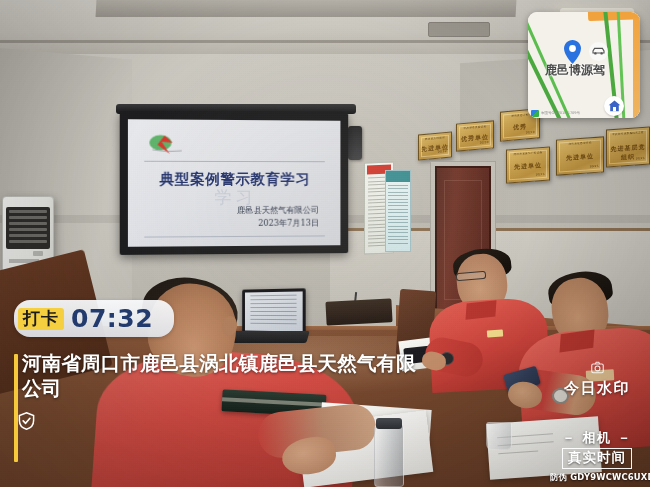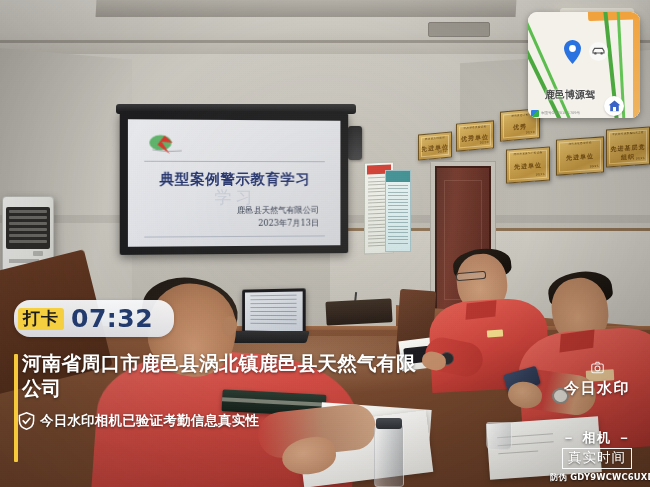--- a/index.html
+++ b/index.html
@@ -510,24 +510,23 @@
   }
   .road-d {
     position: absolute; left: 95px; bottom: -14px; width: 3px; height: 128px;
     background: #63c455; transform: rotate(-3deg); transform-origin: bottom;
   }
   .map-pin {
     position: absolute; left: 36px; top: 28px; width: 17px; height: 24px;
   }
   .map-label {
     position: absolute; left: 17px; top: 50px; width: 92px;
-    font-size: 10px; color: #4a4a4a; font-weight: 600;
+    font-size: 12px; color: #4a4a4a; font-weight: 600;
     white-space: nowrap; overflow: hidden;
     text-shadow: 0 0 2px rgba(255,255,255,0.95), 0 0 3px rgba(255,255,255,0.9);
-    margin-top: 26px;
   }
   .map-poi-car {
     position: absolute; left: 61px; top: 30px; width: 19px; height: 19px;
     background: rgba(250,250,250,0.9); border-radius: 50%;
     display: flex; align-items: center; justify-content: center;
   }
   .map-poi-home {
     position: absolute; left: 76px; top: 84px; width: 20px; height: 20px;
     background: #ffffff; border-radius: 50%;
     display: flex; align-items: center; justify-content: center;
@@ -608,21 +607,21 @@
   .brand-l1 {
     font-size: 15px; font-weight: 700; letter-spacing: 1.5px;
     text-shadow: 0 1px 3px rgba(0,0,0,0.6); line-height: 1.15;
   }
   .brand-l2 {
     font-size: 13px; font-weight: 700; letter-spacing: 1.5px;
     text-shadow: 0 1px 3px rgba(0,0,0,0.6); line-height: 1.3; margin-top: 32px;
   }
   .brand-l3 {
     display: inline-block; margin-top: 2px;
-    font-size: 13.5px; font-weight: 400; letter-spacing: 1px;
+    font-size: 13.5px; font-weight: 700; letter-spacing: 1px;
     border: 1.4px solid rgba(255,255,255,0.95);
     padding: 1px 5px 2px; line-height: 1.15;
     text-shadow: 0 1px 2px rgba(0,0,0,0.5);
   }
   .brand-code {
     margin-top: 3px;
     font-size: 8.4px; font-weight: 600; letter-spacing: 0.2px;
     text-shadow: 0 1px 2px rgba(0,0,0,0.65);
     white-space: nowrap;
   }
@@ -880,21 +879,20 @@
   </div>
 
   <div class="wm">
     <div class="wm-bar"></div>
     <div class="wm-addr">河南省周口市鹿邑县涡北镇鹿邑县天然气有限公司</div>
     <div class="wm-verify">
       <svg width="17" height="18" viewBox="0 0 17 18">
         <path d="M8.5 0.8 L15.6 3.6 L15.6 8.6 C15.6 13 12.6 16.2 8.5 17.2 C4.4 16.2 1.4 13 1.4 8.6 L1.4 3.6 Z" fill="none" stroke="#ffffff" stroke-width="1.5"></path>
         <path d="M5.2 8.9 L7.6 11.3 L11.9 6.3" fill="none" stroke="#ffffff" stroke-width="1.7" stroke-linecap="round" stroke-linejoin="round"></path>
       </svg>
-      <span>今日水印相机已验证考勤信息真实性</span>
     </div>
   </div>
 
   <div class="brand">
     <svg class="brand-mark" viewBox="0 0 14 14">
       <rect x="0.8" y="3.2" width="12.4" height="9.4" rx="1.6" fill="none" stroke="#ffffff" stroke-width="1.2"></rect>
       <path d="M4.6 3.2 L5.6 1.4 L8.4 1.4 L9.4 3.2" fill="none" stroke="#ffffff" stroke-width="1.2"></path>
       <circle cx="7" cy="8" r="2.6" fill="none" stroke="#ffffff" stroke-width="1.2"></circle>
     </svg>
     <div class="brand-l1">今日水印</div>

